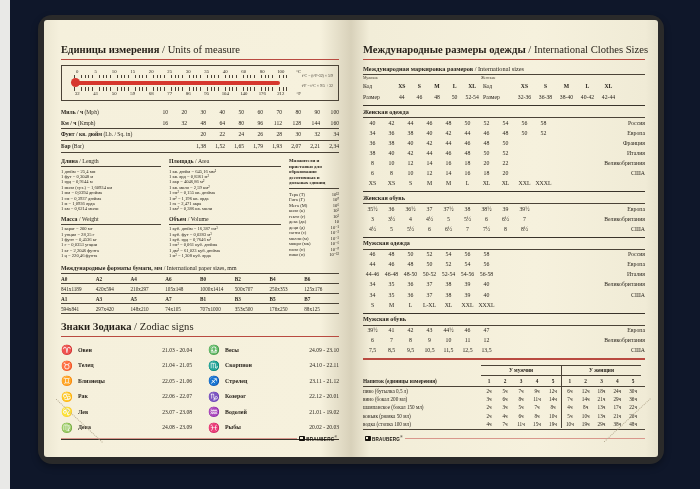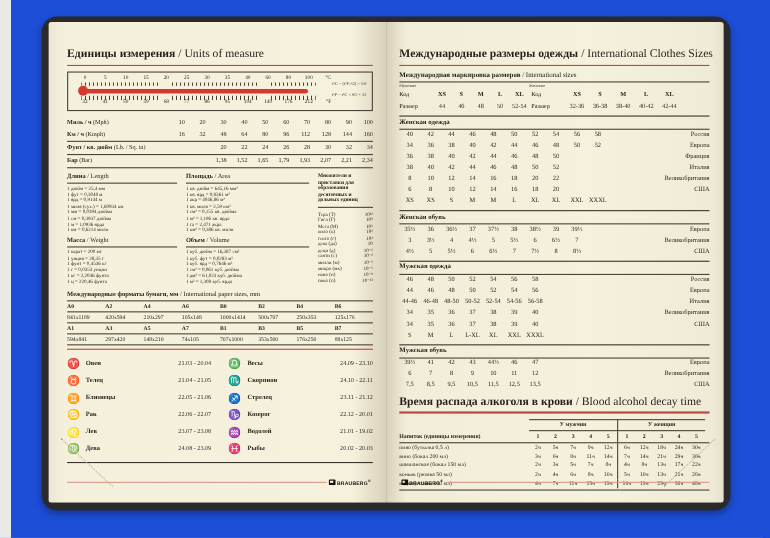--- a/index.html
+++ b/index.html
@@ -1,18 +1,18 @@
 <!DOCTYPE html>
 <html><head>
 <meta charset="utf-8">
 <style>
   * { margin:0; padding:0; box-sizing:border-box; }
   html,body { width:700px; height:489px; }
   body { font-family:"Liberation Serif","DejaVu Serif",serif; }
-  .stage { position:relative; width:700px; height:489px; background:#1d4ed8; overflow:hidden; }
+  .stage { position:relative; width:700px; height:489px; background:#0f172a; overflow:hidden; }
   .edge-strip { position:absolute; left:0; top:0; width:10px; height:100%; background:#e9e9e7; }
   .cover { position:absolute; left:38px; top:15px; width:626px; height:449px; background:#2a2a2a; border-radius:14px; box-shadow:0 3px 7px rgba(0,0,0,.3); }
   .pages { position:absolute; left:44px; top:20px; width:614px; height:437px; display:flex; border-radius:3px; overflow:hidden; }
   .page { position:relative; width:50%; height:100%; }
   .page-left  { background:linear-gradient(90deg,#ece7d2 0,#f5f0dc 5%,#f6f1dd 90%,#d8d1ba 100%); }
   .page-right { background:linear-gradient(90deg,#d8d1ba 0,#f2edd8 6%,#f6f1dd 60%,#f0ebd6 96%,#e6e1cc 100%); }
   .content { position:absolute; left:17px; right:12px; top:24px; bottom:6px; color:#241f18; }
   .page-right .content { left:12px; right:13px; }
 
   .big-title { font-size:10.6px; line-height:12px; white-space:nowrap; }
@@ -383,20 +383,24 @@
               <div class="p-cell">297x420</div>
               <div class="p-cell">148x210</div>
               <div class="p-cell">74x105</div>
               <div class="p-cell">707x1000</div>
               <div class="p-cell">353x500</div>
               <div class="p-cell">176x250</div>
               <div class="p-cell">88x125</div>
             </div>
           </div>
 
+        <div class="big-title zodiac-title">
+          <span class="ru">Знаки Зодиака</span>
+          <span class="en">/ Zodiac signs</span>
+        </div>
         <div class="red-rule"></div>
         <div class="zodiac-cols">
           <div class="zod-col" id="zodiac-left">
               <div class="zod-row">
                 <span class="zod-icon">♈</span>
                 <span class="zod-name">Овен</span>
                 <span class="zod-dates">21.03 - 20.04</span>
               </div>
               <div class="zod-row">
                 <span class="zod-icon">♉</span>
@@ -725,24 +729,20 @@
               <div class="size-cell">8,5</div>
               <div class="size-cell">9,5</div>
               <div class="size-cell">10,5</div>
               <div class="size-cell">11,5</div>
               <div class="size-cell">12,5</div>
               <div class="size-cell">13,5</div>
               <div class="size-country">США</div>
             </div>
           </div>
 
-        <div class="big-title alc-title">
-          <span class="ru">Время распада алкоголя в крови</span>
-          <span class="en">/ Blood alcohol decay time</span>
-        </div>
         <div class="red-rule"></div>
         <div class="alc-table" id="alc-table">
             <div class="alc-ghead">
               <div class="alc-lab"></div>
               <div class="alc-grp">У мужчин</div>
               <div class="alc-grp wdiv">У женщин</div>
             </div>
             <div class="alc-chead">
               <div class="alc-lab">Напиток (единицы измерения)</div>
               <div class="alc-cells">

